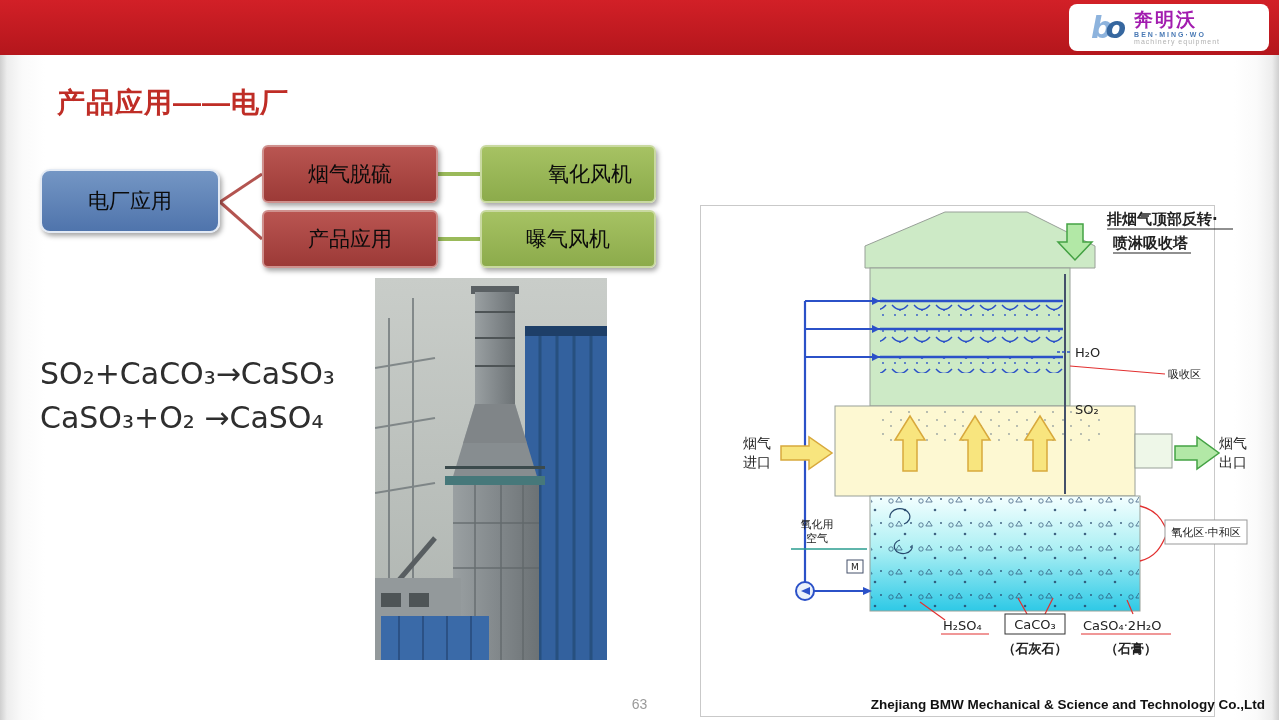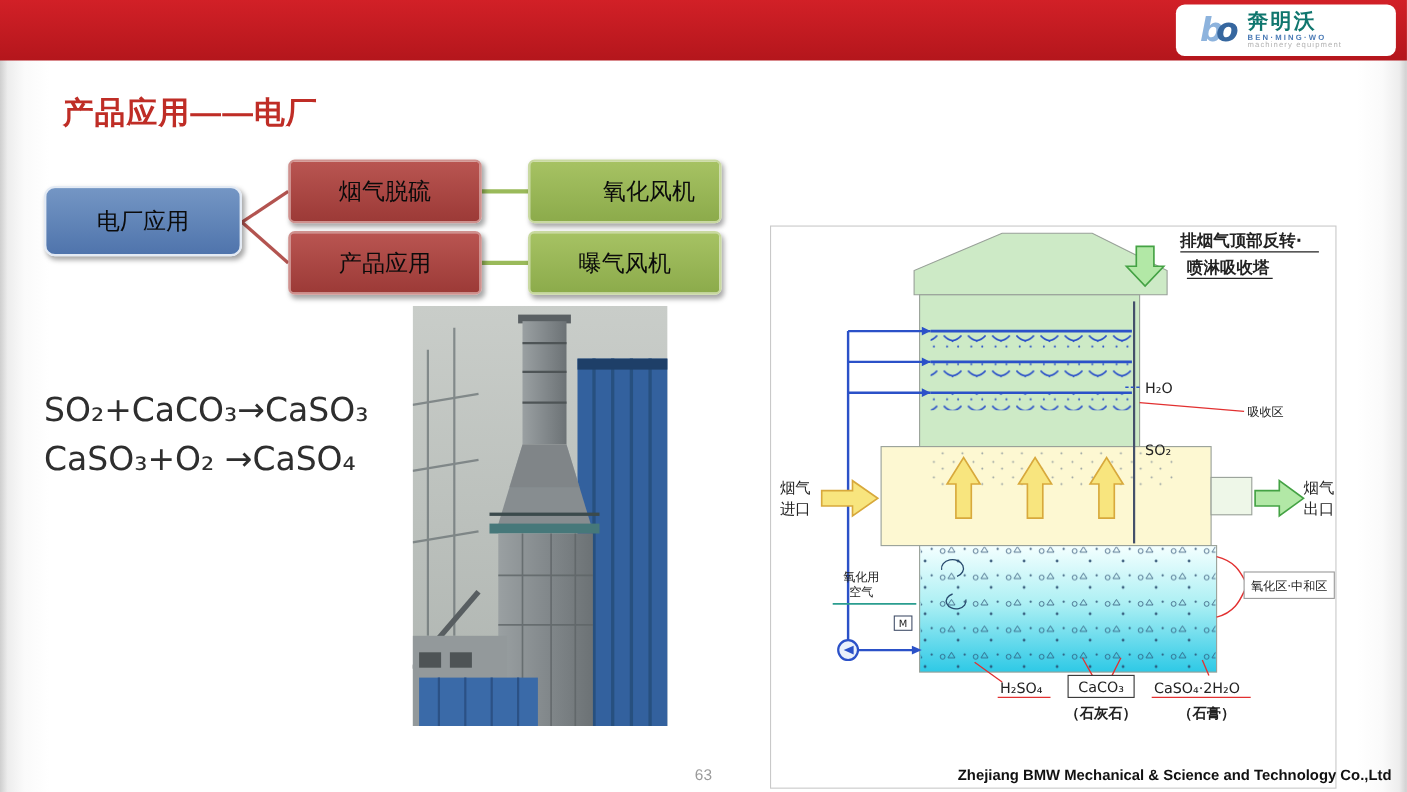--- a/index.html
+++ b/index.html
@@ -18,21 +18,21 @@
   }
   .logo-panel {
     position:absolute; right:10px; top:4px; width:200px; height:47px;
     background:#fff; border-radius:8px; display:flex; align-items:center;
     gap:8px; padding:0 22px; box-sizing:border-box;
   }
   .logo-mark { font-family:"DejaVu Sans",sans-serif; font-style:italic; font-weight:800; font-size:30px; line-height:1; white-space:nowrap; }
   .logo-mark .lb { color:#8db3dd; }
   .logo-mark .lo { color:#36679f; margin-left:-7px; }
   .brand-col { display:flex; flex-direction:column; line-height:1.05; }
-  .brand-cn { font-size:19px; font-weight:bold; color:#0f766e; letter-spacing:2px; }
+  .brand-cn { font-size:19px; font-weight:bold; color:#a21caf; letter-spacing:2px; }
   .brand-en { font-size:7px; font-weight:bold; color:#4a7ab5; letter-spacing:2px; margin-top:1px; }
   .brand-tag { font-size:7px; color:#b2b2b2; letter-spacing:1px; }
   
   .page-title {
     position:absolute; left:57px; top:84px;
     font-size:28px; font-weight:bold; color:#bf2d26; letter-spacing:1px;
   }
   
   .fc-box {
     position:absolute; display:flex; align-items:center; justify-content:center;
@@ -54,21 +54,21 @@
   .equations {
     position:absolute; left:40px; top:352px;
     font-family:"DejaVu Sans","Liberation Sans",sans-serif;
     font-size:30px; color:#2e2e2e; line-height:1.45; white-space:nowrap;
   }
   
   .photo { position:absolute; left:375px; top:278px; width:232px; height:382px; overflow:hidden; }
   
   .diagram {
     position:absolute; left:700px; top:205px; width:515px; height:512px;
-    background:#fff; border:1px solid #c9c9c9; box-sizing:border-box;
+    background:#fff; border:1px solid #c9c9c9; box-sizing:border-box;padding-left:34px;
   }
   .diagram svg text { font-family:"DejaVu Sans","Liberation Sans",sans-serif; fill:#222; }
   
   .page-number {
     position:absolute; left:0; right:0; bottom:8px; text-align:center;
     font-size:14px; color:#9a9a9a;
   }
   .footer-company {
     position:absolute; right:14px; bottom:8px;
     font-size:13.5px; font-weight:bold; color:#111;

